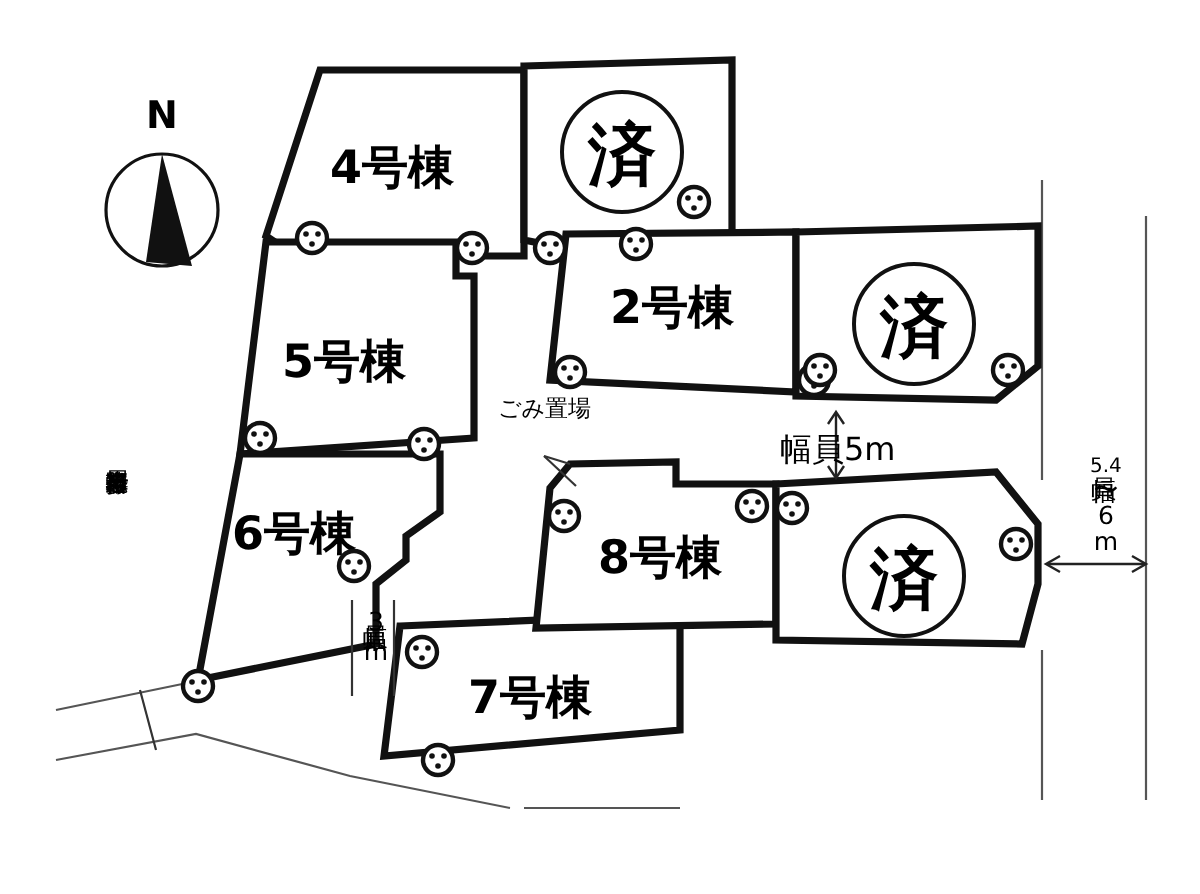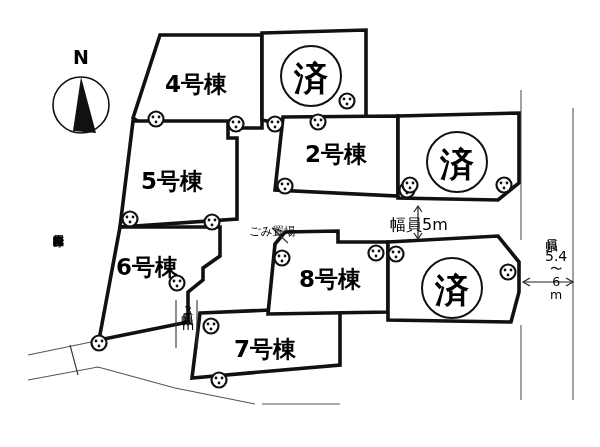--- a/index.html
+++ b/index.html
@@ -107,21 +107,21 @@
   }
   .stack-label {
     position: absolute;
     font-family: "DejaVu Sans", "Liberation Sans", sans-serif;
     color: #000000;
   }
   #width5m-label {
     left: 390px; top: 215px; font-size: 16px;
   }
   #gomi-label {
-    left: 249px; top: 224px; font-size: 11.5px;
+    left: 249px; top: 197px; font-size: 11.5px;
   }
   .arrow-line {
     fill: none;
     stroke: #222222;
     stroke-width: 1.2;
   }
 </style>
 </head>
 <body>
 
@@ -323,19 +323,19 @@
   <div class="vert-label" id="bike-road-label">自転車歩行者専用道路</div>
 
   <div class="vert-label" id="width3-label">幅員3m</div>
 
   <div class="stack-label" id="width5m-label">幅員5m</div>
 
   <div class="stack-label" id="gomi-label">ごみ置場</div>
 
   <div id="width54-label" style="position:absolute;">
     <div style="writing-mode:vertical-rl;text-orientation:upright;font-family:'DejaVu Sans','Liberation Sans',sans-serif;font-size:12.5px;">幅員</div>
-    <div style="font-family:'DejaVu Sans','Liberation Sans',sans-serif;font-size:14px;margin-top:20px;">5.4</div>
+    <div style="font-family:'DejaVu Sans','Liberation Sans',sans-serif;font-size:10px;">5.4</div>
     <div style="font-family:'DejaVu Sans','Liberation Sans',sans-serif;font-size:12.5px;text-align:center;">〜</div>
     <div style="font-family:'DejaVu Sans','Liberation Sans',sans-serif;font-size:12.5px;text-align:center;">6</div>
     <div style="font-family:'DejaVu Sans','Liberation Sans',sans-serif;font-size:12.5px;text-align:center;">m</div>
   </div>
 
 </div>
 
 </body></html>

